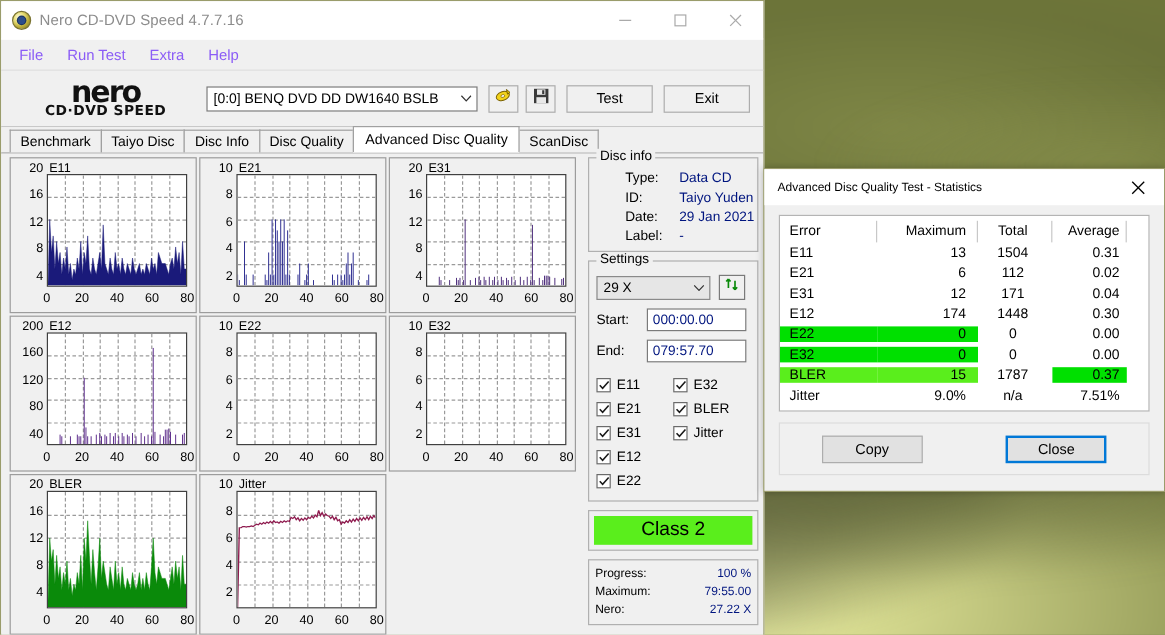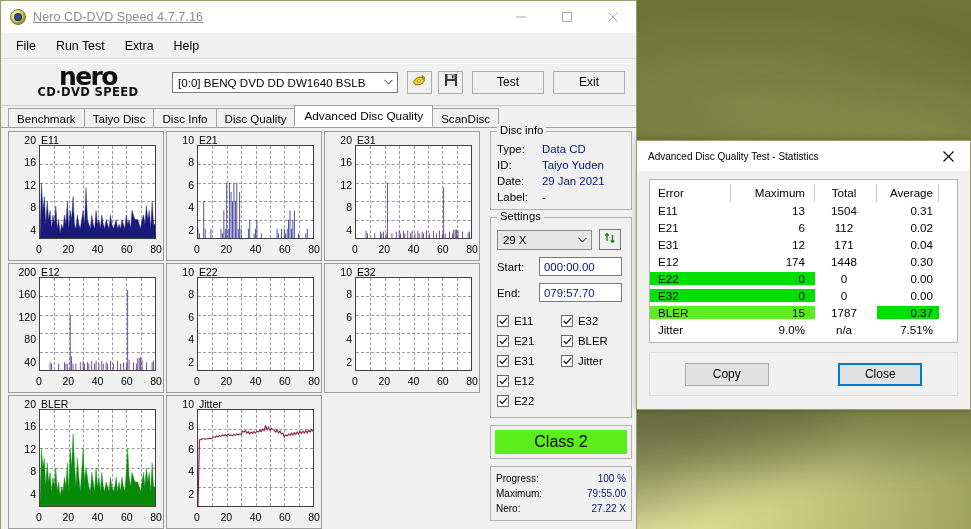--- a/index.html
+++ b/index.html
@@ -43,29 +43,29 @@
   }
   .title-icon{
     width:16px;height:16px;margin-left:9px;margin-right:7px;border-radius:50%;
     background:radial-gradient(circle at 35% 32%, #fdfbe6 0%, #e9e07a 32%, #b8a935 62%, #6e6a2a 100%);
     border:1px solid #7a7330;box-sizing:border-box;position:relative;flex:none;
   }
   .title-icon::after{
     content:"";position:absolute;left:4px;top:4px;width:6px;height:6px;border-radius:50%;
     background:#2b4d8c;box-shadow:0 0 0 1px #1d3560;
   }
-  .title-text{font-size:12.5px;color:#8c8c8c;letter-spacing:.1px;text-decoration:underline;}
+  .title-text{font-size:12.5px;color:#8c8c8c;letter-spacing:.1px;}
   .win-btns{margin-left:auto;display:flex;height:31px;}
   .win-btn{width:46px;height:31px;display:flex;align-items:center;justify-content:center;color:#aaa;font-size:13px;}
   .win-btn svg{display:block;}
   .menubar{
     height:25px;display:flex;align-items:center;background:#f0f0f0;
     border-bottom:1px solid #dcdcdc;
   }
-  .menu-item{font-size:12.4px;color:#000000;padding:3px 9px;margin-left:2px;text-align:center;}
+  .menu-item{font-size:12.4px;color:#8b5cf6;padding:3px 9px;margin-left:2px;text-align:center;}
   .menu-item:first-child{margin-left:6px;}
   
   .toolbar{height:46px;display:flex;align-items:center;background:#f0f0f0;border-bottom:1px solid #c8c8c8;}
   .nero-logo{width:150px;margin-left:12px;user-select:none;flex:none;}
   .nero-logo .nl1{
     font-family:"DejaVu Sans",sans-serif;font-weight:bold;font-size:25px;line-height:19px;
     color:#111;letter-spacing:-1.6px;text-align:center;
   }
   .nero-logo .nl2{
     font-family:"DejaVu Sans",sans-serif;font-weight:bold;font-size:11.5px;line-height:12px;
@@ -122,21 +122,21 @@
   .xlabels{position:absolute;left:30px;right:7px;bottom:4px;height:13px;}
   .xlabels span{position:absolute;font-size:10.5px;color:#000;transform:translateX(-50%);}
   .series{position:absolute;inset:0;}
   .series svg{display:block;width:100%;height:100%;}
   
   .rightcol{position:absolute;left:489px;top:3px;width:142px;}
   .gbox{border:1px solid #b0b0b0;position:relative;margin-bottom:7px;background:#f0f0f0;}
   .gbox>.legend{
     position:absolute;top:-8px;left:6px;background:#f0f0f0;padding:0 3px;font-size:11.3px;color:#000;
   }
-  .infotable{padding:9px 0 4px 6px;}
+  .infotable{padding:9px 0 4px 6px;margin-left:24px;}
   .inforow{display:flex;font-size:11.4px;line-height:16px;}
   .inforow .k{width:45px;color:#000;}
   .inforow .v{color:#00157f;}
   .settings-body{padding:11px 6px 6px 6px;}
   .speedrow{display:flex;align-items:center;}
   .speed-select{
     width:95px;height:20px;background:#e6e6e6;border:1px solid #8a8a8a;box-sizing:border-box;
     display:flex;align-items:center;font-size:11.4px;color:#000;position:relative;
   }
   .speed-select .sv{padding-left:5px;}

